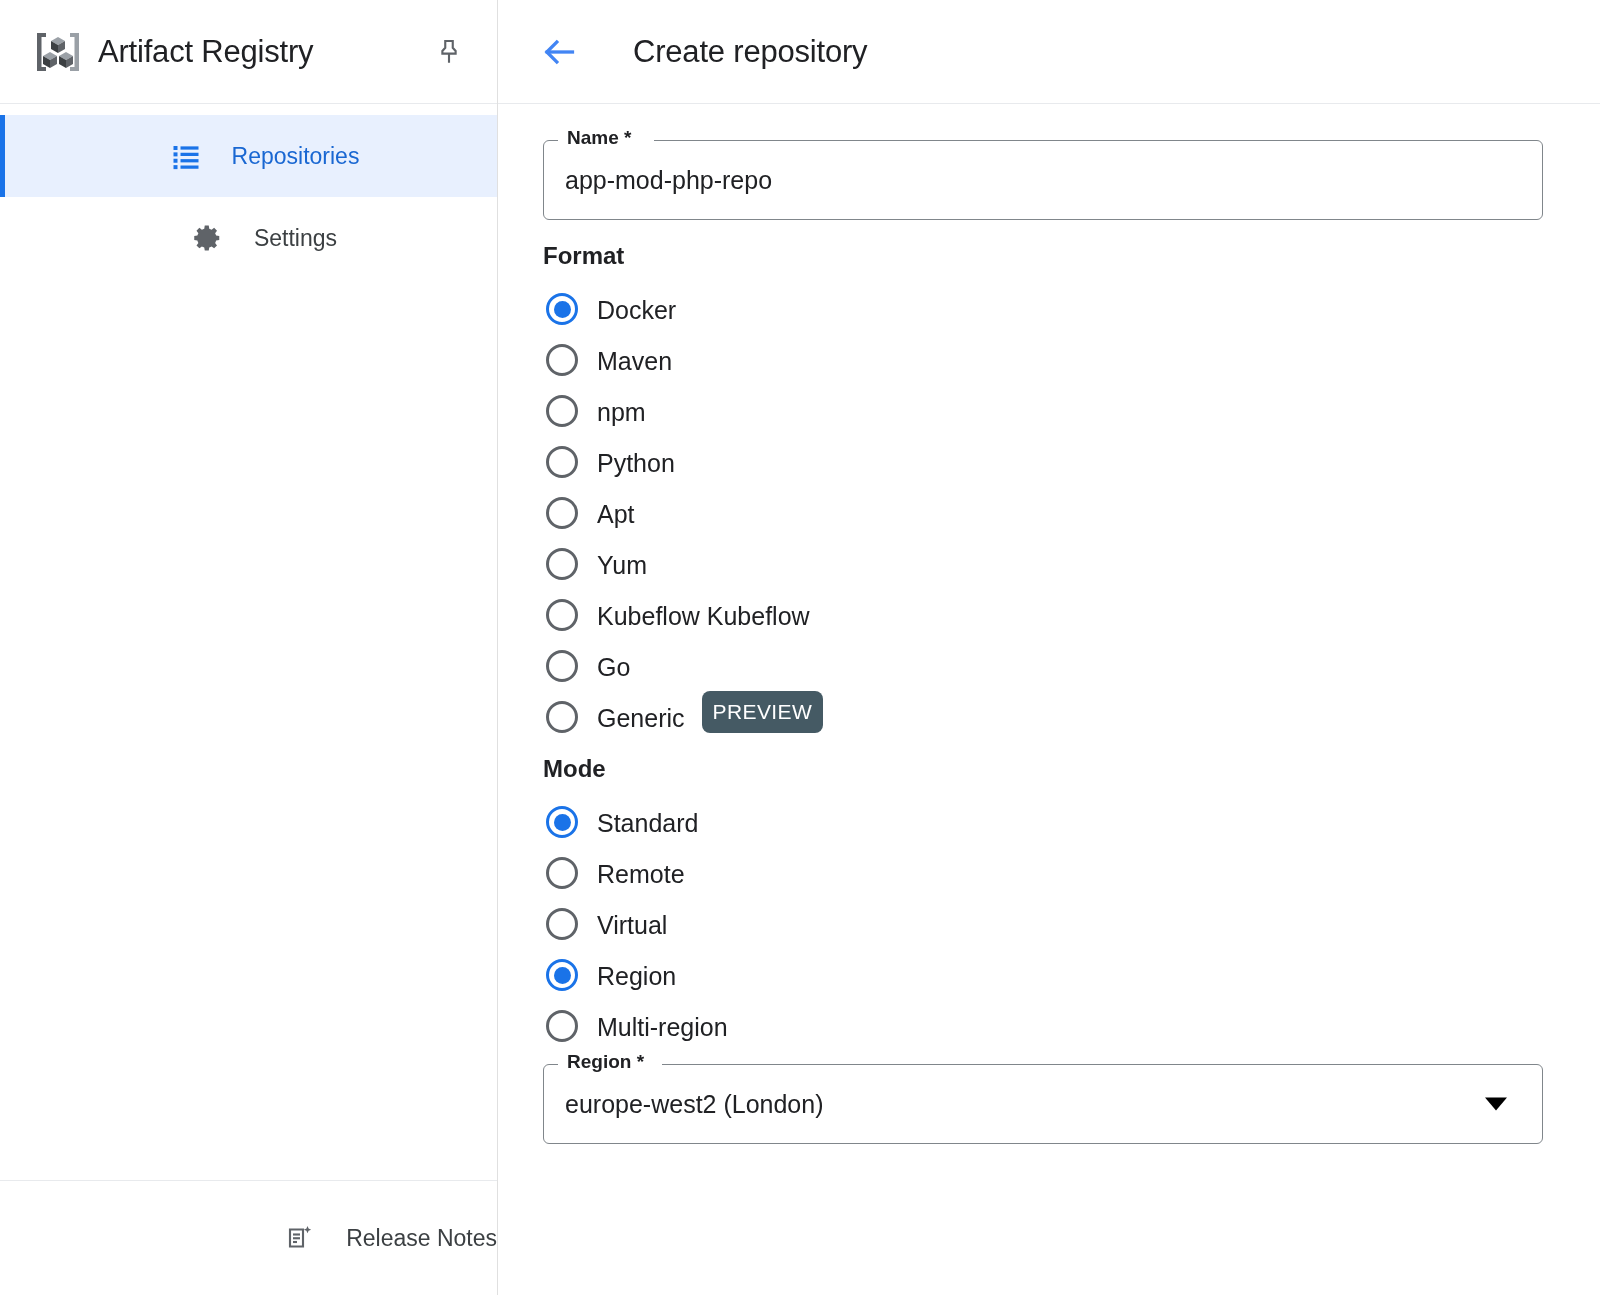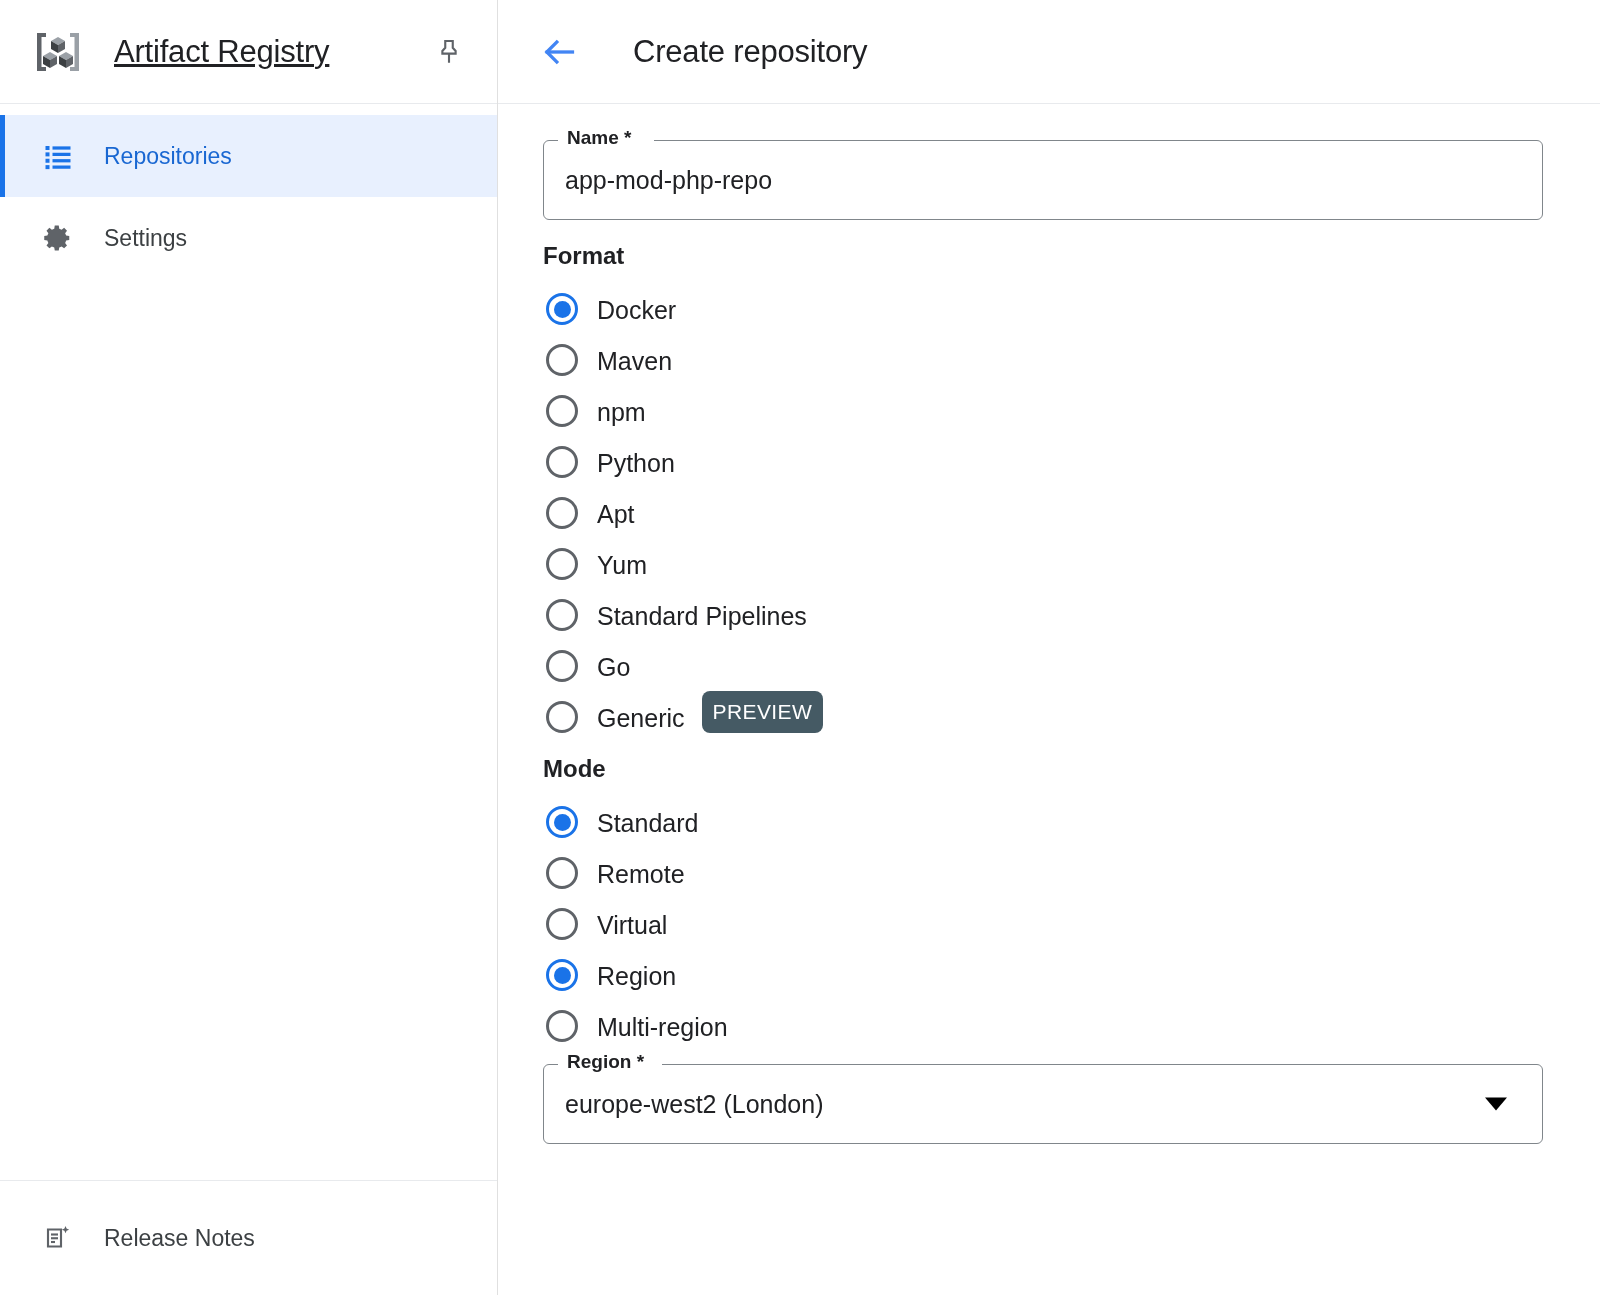--- a/index.html
+++ b/index.html
@@ -51,23 +51,22 @@
     display: flex;
     align-items: center;
     justify-content: center;
   }
 
   .product-title {
     font-size: 31px;
     font-weight: 400;
     color: #202124;
     letter-spacing: -0.2px;
-    margin-left: 28px;
+    margin-left: 12px;
     white-space: nowrap;
-    text-decoration: underline;
   }
 
   .pin-btn {
     margin-left: auto;
     width: 48px;
     height: 48px;
     display: flex;
     align-items: center;
     justify-content: center;
     border-radius: 50%;
@@ -77,22 +76,23 @@
   .nav-list {
     padding-top: 11px;
     flex: 1 1 auto;
   }
 
   .nav-item {
     position: relative;
     height: 82px;
     display: flex;
     align-items: center;
-    padding-left: 42px;
+    padding-left: 32px;
     cursor: pointer;
+    justify-content: center;
   }
 
   .nav-item .nav-icon {
     width: 32px;
     height: 32px;
     flex: 0 0 32px;
     display: flex;
     align-items: center;
     justify-content: center;
   }
@@ -117,20 +117,21 @@
   .nav-item.active .nav-label { color: #1967d2; }
 
   .sidebar-footer {
     flex: 0 0 auto;
     border-top: 1px solid #e8eaed;
     height: 115px;
     display: flex;
     align-items: center;
     padding-left: 42px;
     cursor: pointer;
+    justify-content: flex-end;
   }
   .sidebar-footer .nav-icon {
     width: 32px; height: 32px; flex: 0 0 32px;
     display: flex; align-items: center; justify-content: center;
   }
   .sidebar-footer .nav-label {
     margin-left: 30px;
     font-size: 23px;
     color: #3c4043;
   }
@@ -422,21 +423,21 @@
           <span class="radio-label">Apt</span>
         </div>
 
         <div class="radio-row">
           <span class="radio-mark"></span>
           <span class="radio-label">Yum</span>
         </div>
 
         <div class="radio-row">
           <span class="radio-mark"></span>
-          <span class="radio-label">Standard Pipelines</span>
+          <span class="radio-label">Kubeflow Kubeflow</span>
         </div>
 
         <div class="radio-row">
           <span class="radio-mark"></span>
           <span class="radio-label">Go</span>
         </div>
 
         <div class="radio-row">
           <span class="radio-mark"></span>
           <span class="radio-label">Generic</span>

